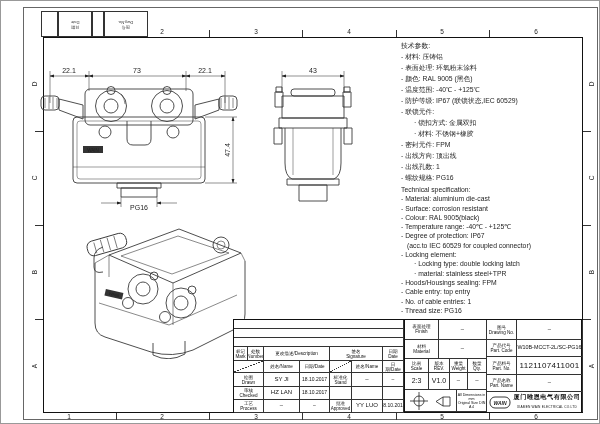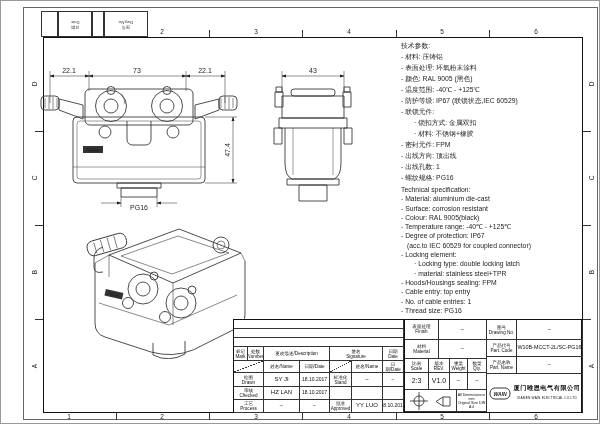--- a/index.html
+++ b/index.html
@@ -357,20 +357,25 @@
       <div class="rowB" style="grid-template-columns:30px 66px;height:20px">
         <div class="cell lbl">图号
 Drawing No.</div>
         <div class="cell val">–</div>
       </div>
       <div class="rowB" style="grid-template-columns:30px 66px;height:17px">
         <div class="cell lbl">产品代号
 Part. Code</div>
         <div class="cell code">W10B-MCCT-2L/SC-PG16</div>
       </div>
+      <div class="rowB" style="grid-template-columns:30px 66px;height:18px">
+        <div class="cell lbl">产品料号
+Part. No.</div>
+        <div class="cell big">1121107411001</div>
+      </div>
       <div class="rowB" style="grid-template-columns:30px 66px;height:17px">
         <div class="cell lbl">产品名称
 Part. Name</div>
         <div class="cell val">–</div>
       </div>
       <div id="logo-row" class="cell">
         <svg width="22" height="13" viewBox="0 0 22 13">
           <rect x="1" y="1" width="20" height="11" rx="5" fill="none" stroke="#222" stroke-width="0.9"></rect>
           <text x="11" y="9" font-size="5" font-weight="bold" font-style="italic" text-anchor="middle" fill="#222">WAIN</text>
         </svg>

